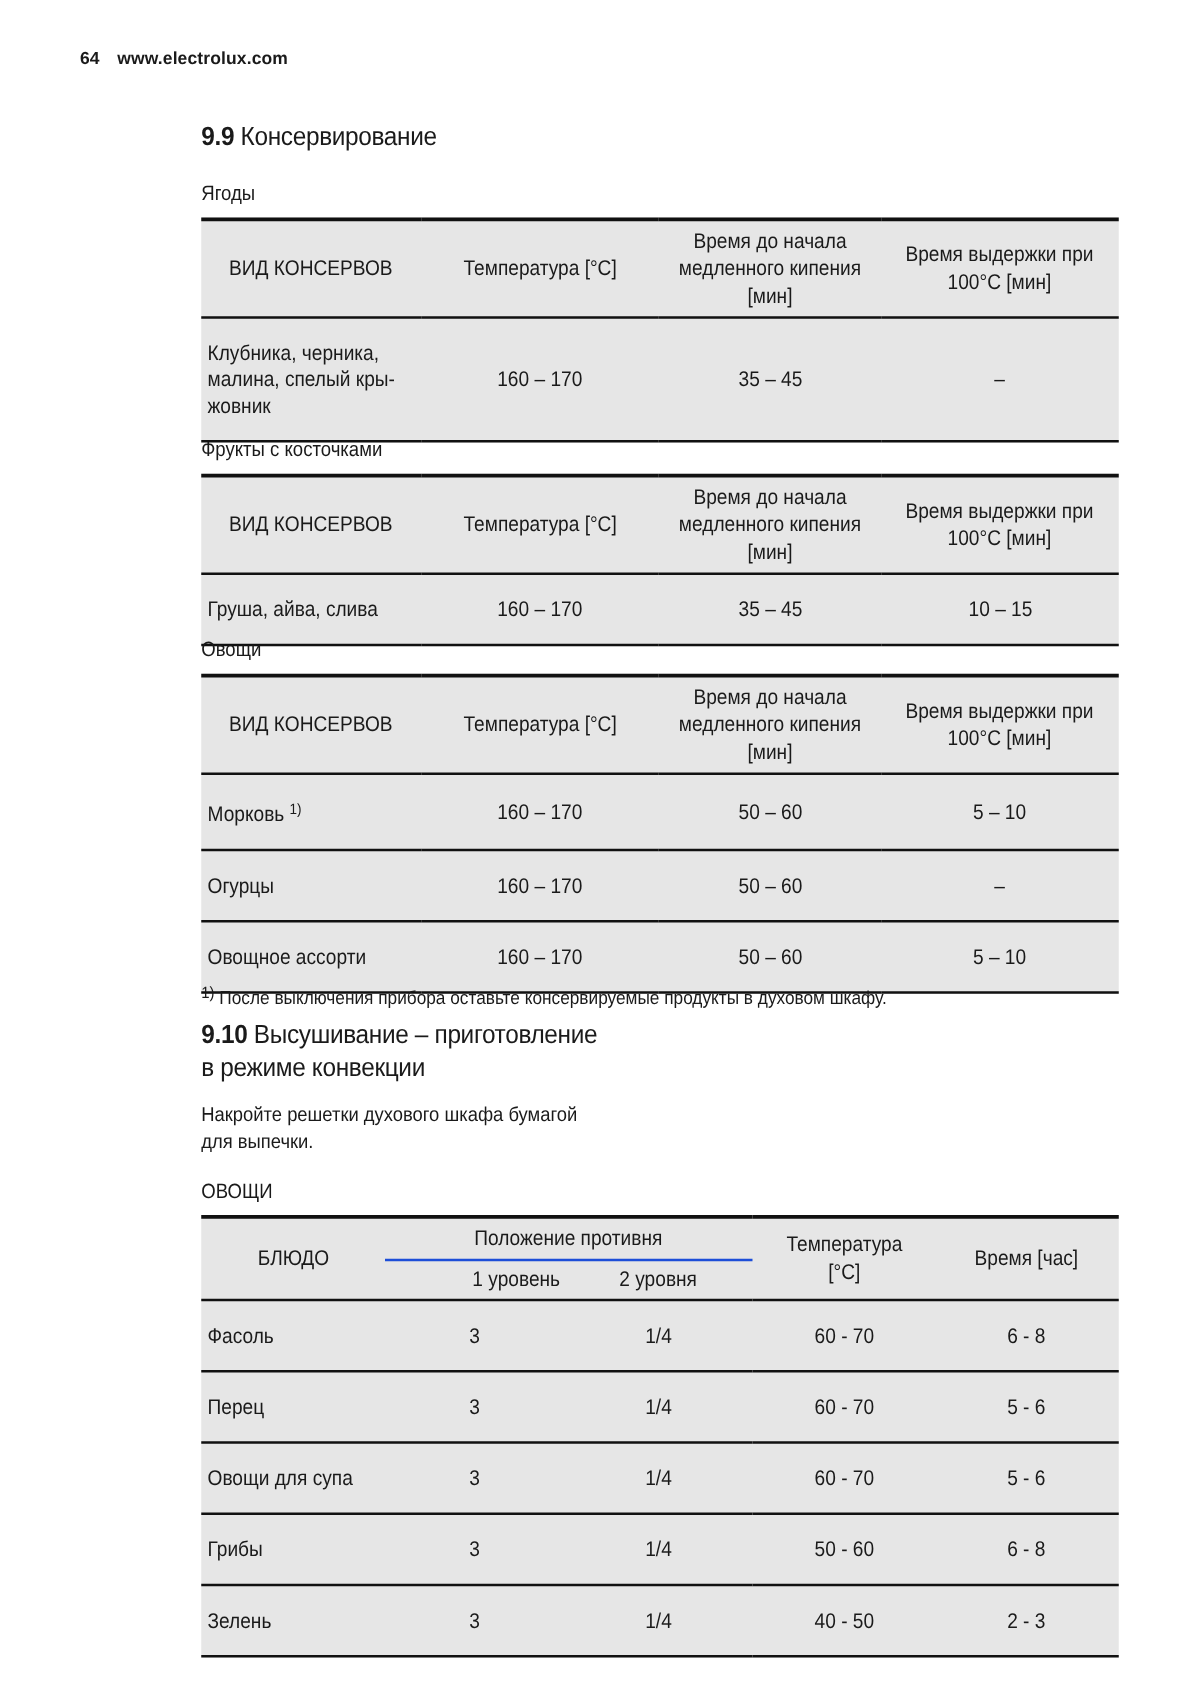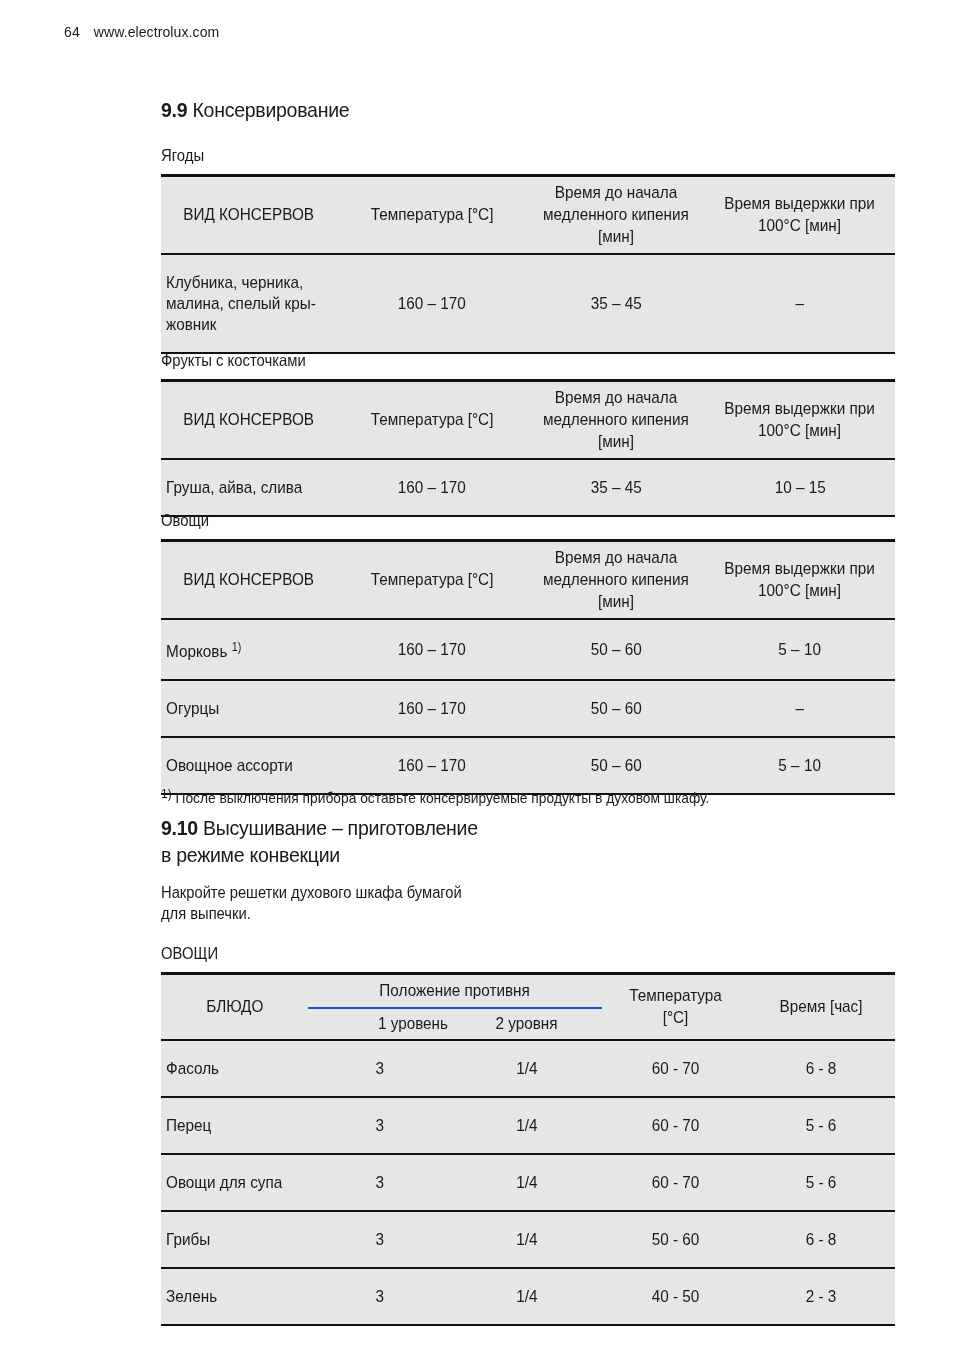--- a/index.html
+++ b/index.html
@@ -1,19 +1,19 @@
 <!DOCTYPE html>
 <html><head>
 <meta charset="utf-8">
 <style>
   html, body { margin:0; padding:0; background:#ffffff; }
   body { width:954px; height:1352px; position:relative; overflow:hidden;
          font-family:"Liberation Sans", sans-serif; color:#1a1a1a; }
   .abs { position:absolute; }
-  .header { left:64px; top:24px; font-size:14px; font-weight:normal; letter-spacing:0.1px; }
+  .header { left:64px; top:38px; font-size:14px; font-weight:bold; letter-spacing:0.1px; }
   .header .pg { margin-right:14px; }
   .h2 { font-size:21px; font-weight:normal; letter-spacing:-0.3px; transform:scaleX(0.93); transform-origin:left top; white-space:nowrap; }
   .h2 b { font-weight:bold; }
   .h3 { font-size:16.5px; transform:scaleX(0.9); transform-origin:left top; white-space:nowrap; }
   .body-text { font-size:16px; line-height:21px; transform:scaleX(0.92); transform-origin:left top; white-space:nowrap; }
 
   table.t { position:absolute; left:161px; width:734px; border-collapse:collapse; background:#e6e6e6;
             font-size:17px; table-layout:fixed; }
   table.t thead tr:first-child th { border-top:3px solid #111; }
   table.t th { font-weight:normal; text-align:center; padding:0; line-height:22px; }

